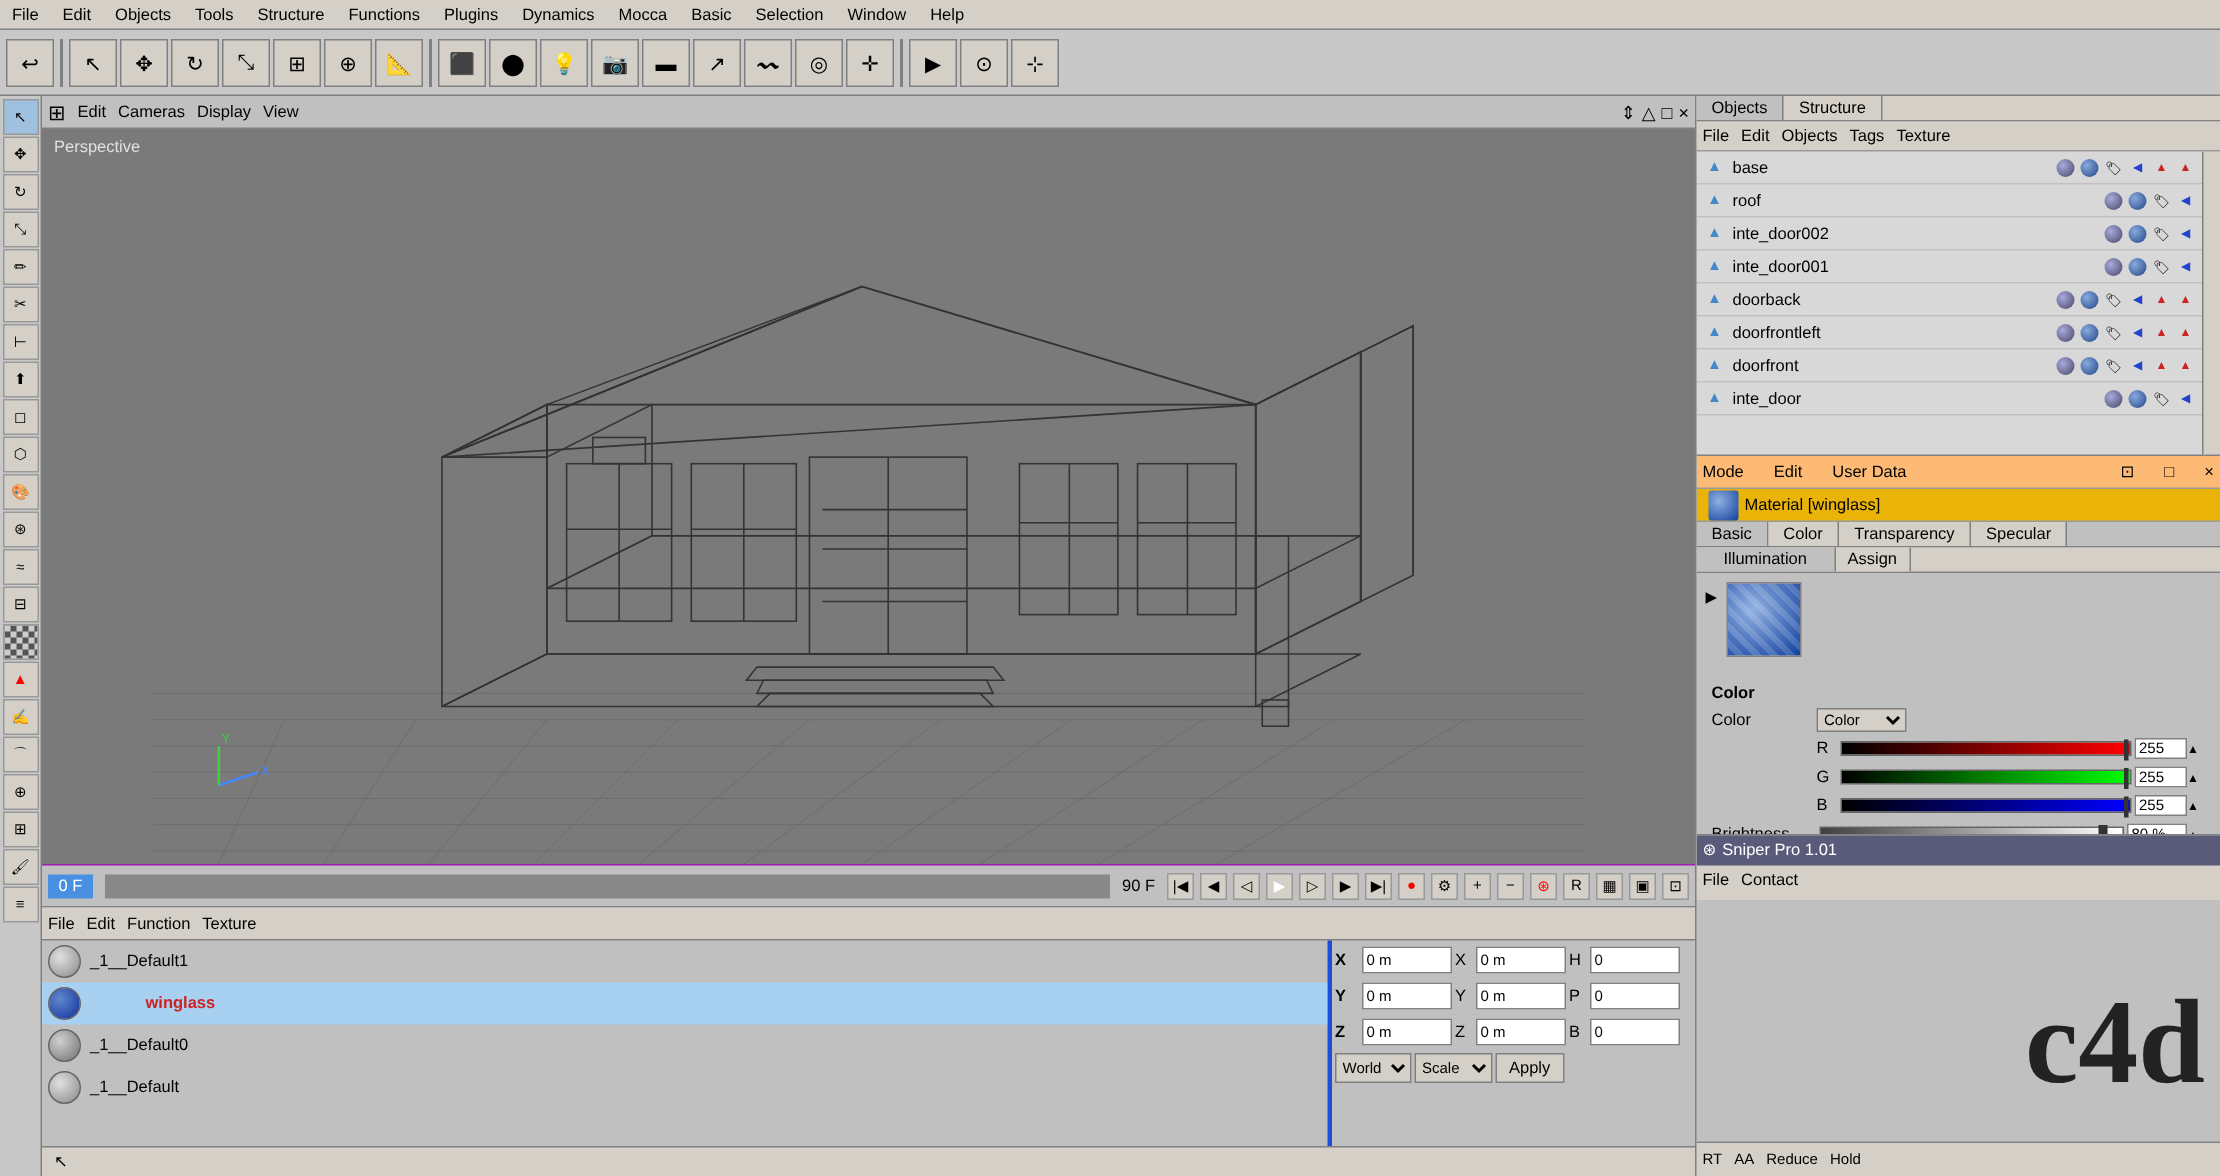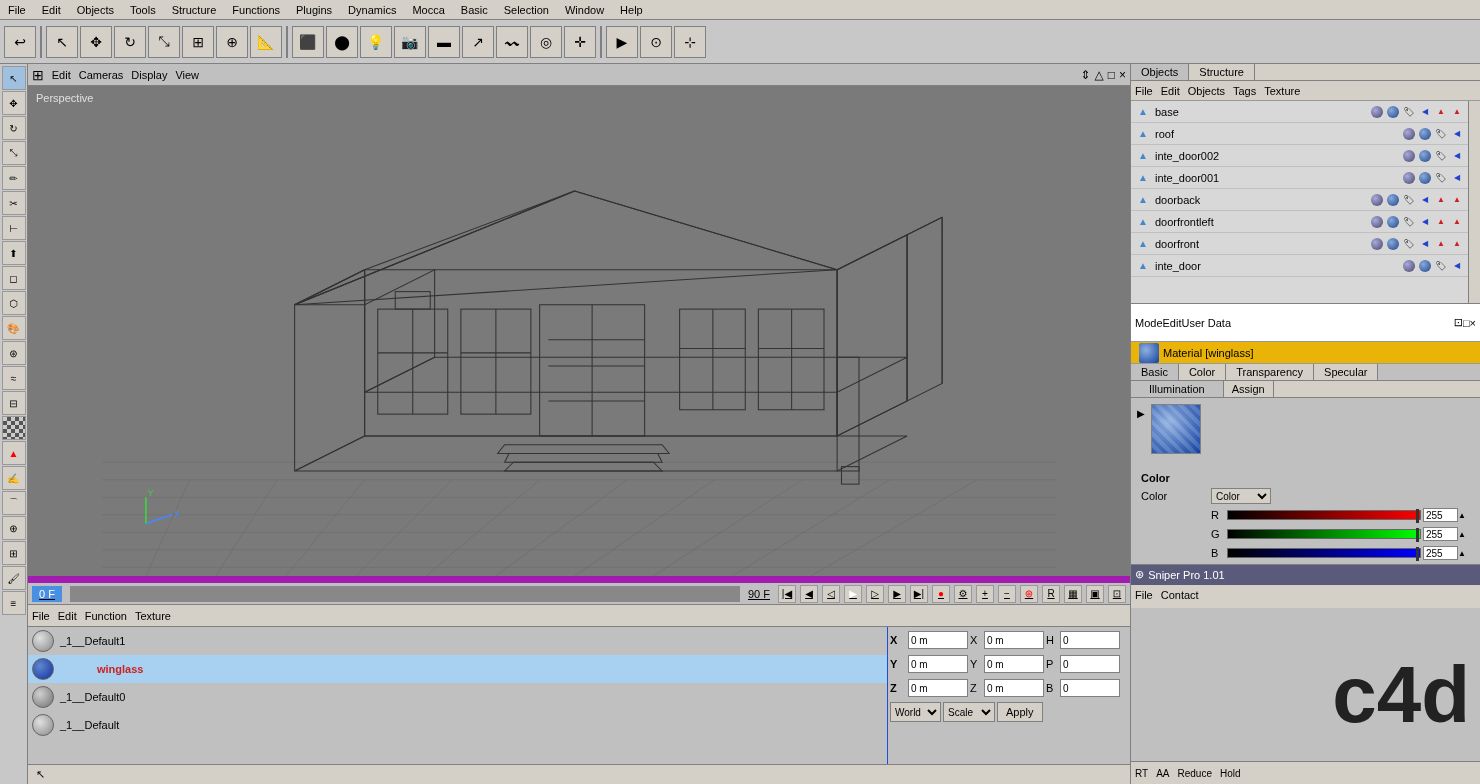--- a/index.html
+++ b/index.html
@@ -29,30 +29,30 @@
     #viewport-controls span { font-size: 11px; cursor: pointer; }
 
     
     #viewport { flex: 1; background: #7a7a7a; position: relative; overflow: hidden; }
     #viewport-label { position: absolute; top: 6px; left: 8px; color: #e0e0e0; font-size: 11px; }
 
     
     #house-svg { position: absolute; top: 0; left: 0; width: 100%; height: 100%; }
 
     
-    #timeline { height: 28px; background: #c0c0c0; border-top: 7px solid #a21caf; display: flex; align-items: center; padding: 0 4px; gap: 4px; text-decoration: underline; }
+    #timeline { height: 28px; background: #c0c0c0; border-top: 1px solid #a21caf; display: flex; align-items: center; padding: 0 4px; gap: 4px; }
     #frame-display { background: #4a90e2; color: white; padding: 2px 6px; font-size: 11px; min-width: 30px; text-align: center; }
     #frame-display2 { color: #000; font-size: 11px; margin-left: auto; margin-right: 4px; }
     .play-btn { background: #4CAF50; color: white; }
 
     
     #bottom-panel { height: 160px; background: #c0c0c0; border-top: 1px solid #808080; display: flex; flex-direction: column; }
     #bottom-panel-toolbar { height: 22px; background: #d4d0c8; border-bottom: 1px solid #808080; display: flex; align-items: center; padding: 0 4px; gap: 8px; }
     #bottom-panel-content { display: flex; flex: 1; }
-    #material-list { width: 860px; overflow-y: auto; border-right: 1px solid #1d4ed8; }
+    #material-list { width: 860px; overflow-y: auto; border-right: 3px solid #1d4ed8; }
     .material-item { display: flex; align-items: center; height: 28px; padding: 0 4px; gap: 6px; cursor: pointer; }
     .material-item.selected { background: #a8d0f0; gap: 43px; }
     .mat-swatch { width: 22px; height: 22px; border: 1px solid #666; border-radius: 50%; }
     .mat-swatch.grey { background: radial-gradient(circle at 35% 35%, #e0e0e0, #888); }
     .mat-swatch.blue { background: radial-gradient(circle at 35% 35%, #6088cc, #1030a0); }
     .mat-swatch.grey2 { background: radial-gradient(circle at 35% 35%, #d0d0d0, #707070); }
 
     
     #coord-panel { flex: 1; display: flex; flex-direction: column; padding: 2px; }
     .coord-row { display: flex; align-items: center; height: 22px; gap: 2px; margin-bottom: 2px; }
@@ -79,21 +79,21 @@
     #objects-list { flex: 1; overflow-y: auto; background: #d8d8d8; }
     .obj-item { display: flex; align-items: center; height: 22px; padding: 0 4px; gap: 4px; border-bottom: 1px solid #c0c0c0; }
     .obj-icon { width: 16px; height: 16px; display: flex; align-items: center; justify-content: center; }
     .obj-name { flex: 1; font-size: 11px; }
     .obj-icons-right { display: flex; gap: 2px; }
     .tiny-icon { width: 14px; height: 14px; display: flex; align-items: center; justify-content: center; font-size: 8px; }
     .scrollbar-v { width: 12px; background: #d4d0c8; border-left: 1px solid #808080; }
 
     
     #mat-editor { flex: 1; display: flex; flex-direction: column; overflow: hidden; }
-    #mat-editor-top { height: 38px; background: #ffffff; display: flex; align-items: center; padding: 0 4px; gap: 0; border-bottom: 1px solid #999; }
+    #mat-editor-top { height: 22px; background: #fdba74; display: flex; align-items: center; padding: 0 4px; gap: 20px; border-bottom: 1px solid #999; }
     #mat-editor-top span { font-size: 11px; cursor: pointer; }
     #mat-title { height: 22px; background: #eab308; display: flex; align-items: center; padding: 0 8px; font-size: 11px; border-bottom: 1px solid #999; }
     .mat-icon { width: 20px; height: 20px; background: radial-gradient(circle at 35% 35%, #90b0e0, #1040a0); border-radius: 2px; margin-right: 4px; }
     #mat-tabs { display: flex; border-bottom: 1px solid #808080; text-align: center; }
     .mat-tab { padding: 2px 10px; cursor: pointer; font-size: 11px; background: #d4d0c8; border-right: 1px solid #808080; }
     .mat-tab.active { background: #c0c0c0; }
     #mat-content { flex: 1; padding: 6px; overflow: hidden; }
     #mat-preview { width: 50px; height: 50px; background: radial-gradient(circle at 35% 35%, #90b0e0, #1040a0); border: 1px solid #808080; margin-bottom: 8px; position: relative; }
     .mat-preview-stripes { position: absolute; top: 0; left: 0; width: 100%; height: 100%; background: repeating-linear-gradient(45deg, transparent, transparent 4px, rgba(255,255,255,0.15) 4px, rgba(255,255,255,0.15) 8px); }
 
@@ -110,21 +110,21 @@
     .channel-value { width: 35px; font-size: 10px; border: 1px solid #808080; background: #fff; padding: 0 2px; height: 14px; }
     .channel-arrow { width: 12px; font-size: 8px; cursor: pointer; }
 
     
     #sniper-panel { height: 44px; background: #d4d0c8; border-top: 1px solid #808080; }
     #sniper-title { height: 20px; background: #5a5a7a; color: #fff; display: flex; align-items: center; padding: 0 4px; font-size: 11px; }
     #sniper-menu { height: 20px; display: flex; align-items: center; padding: 0 4px; gap: 8px; }
     #sniper-menu span { font-size: 11px; cursor: pointer; }
 
     
-    #c4d-logo { position: absolute; bottom: 20px; right: 10px; font-size: 80px; font-weight: bold; color: #222; font-family: Liberation Sans, sans-serif; pointer-events: none; text-align: right; }
+    #c4d-logo { position: absolute; bottom: 20px; right: 10px; font-size: 80px; font-weight: bold; color: #222; font-family: Liberation Serif, serif; pointer-events: none; text-align: right; }
 
     
     .tri-red { color: #cc2222; font-size: 8px; }
     .tri-blue { color: #2244cc; font-size: 8px; }
     .ball-icon { width: 12px; height: 12px; border-radius: 50%; background: radial-gradient(circle at 35% 35%, #aad, #446); display: inline-block; }
     .sphere-icon { width: 12px; height: 12px; border-radius: 50%; background: radial-gradient(circle at 35% 35%, #88aadd, #224488); display: inline-block; }
     .arrow-up { color: #4488cc; font-size: 10px; }
 
     
     #objects-scroll-area { display: flex; flex: 1; overflow: hidden; }

